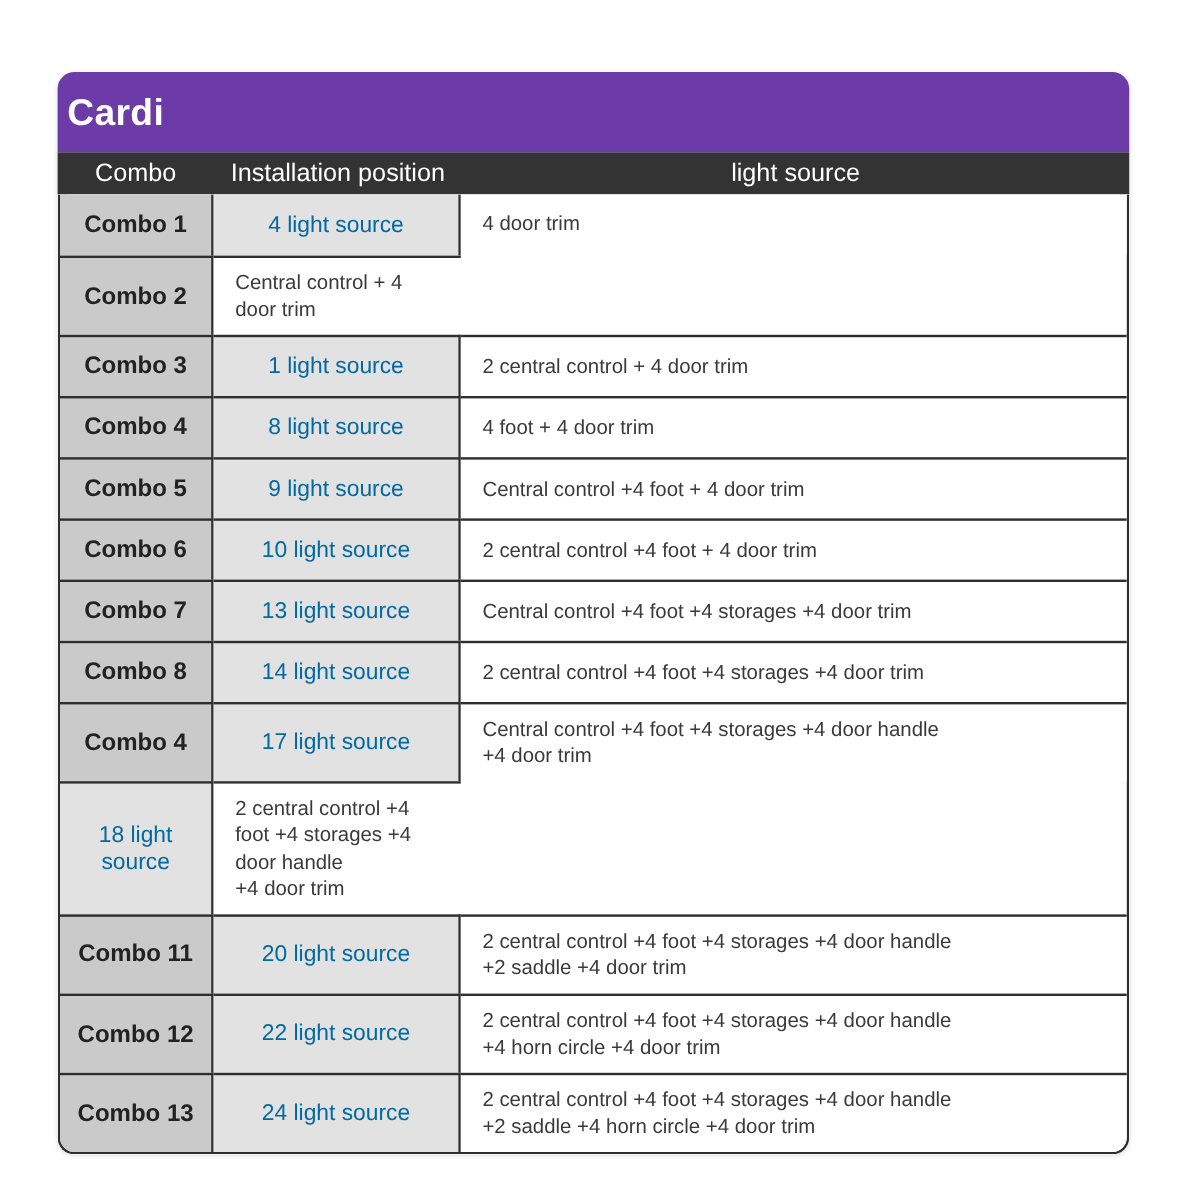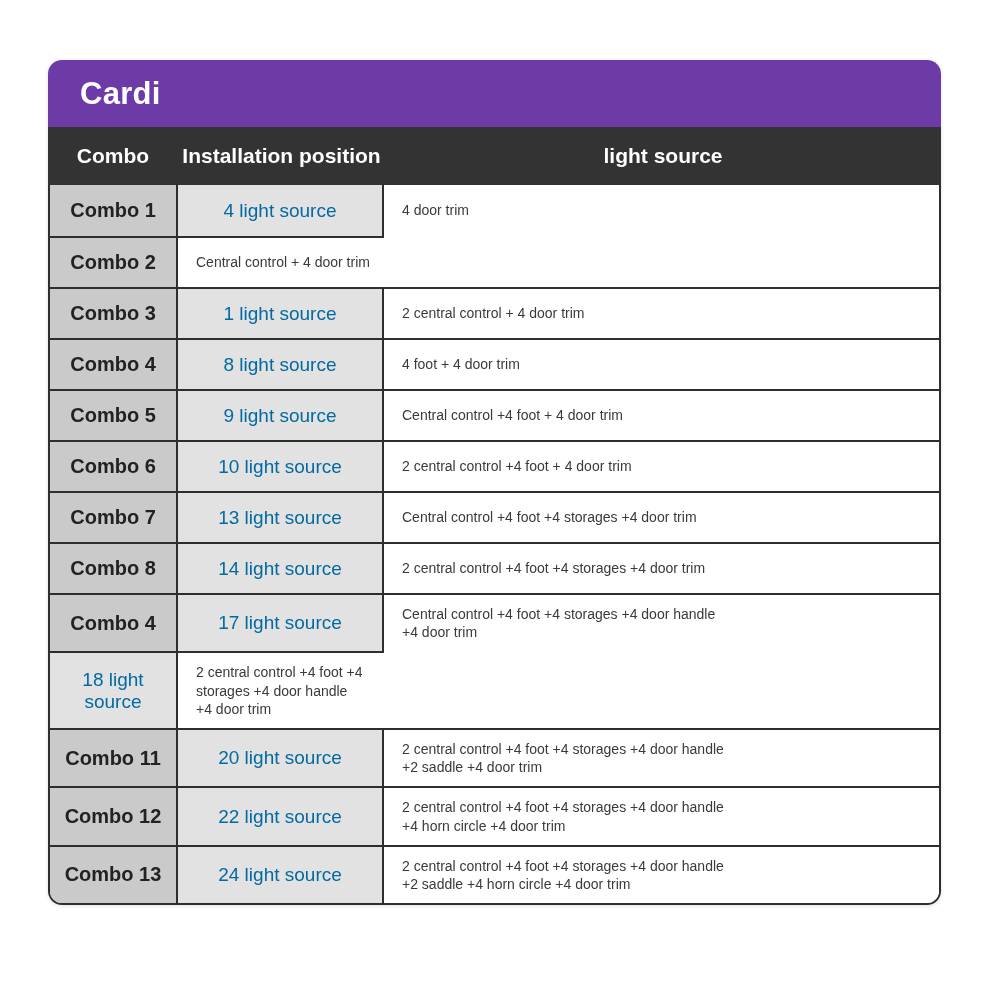--- a/index.html
+++ b/index.html
@@ -15,35 +15,35 @@
     width: 893px;
     border-radius: 14px;
     box-shadow: 0 1px 4px rgba(0,0,0,0.12);
   }
   .title-bar {
     background: #6d3ba8;
     color: #ffffff;
     height: 67px;
     display: flex;
     align-items: center;
-    padding-left: 32px;
+    padding-left: 8px;
     border-radius: 14px 14px 0 0;
     font-size: 31px;
     font-weight: 600;
     letter-spacing: 0.3px;
   }
   .header-row {
     background: #333333;
     color: #ffffff;
-    height: 58px;
+    height: 35px;
     display: grid;
     grid-template-columns: 130px 207px 1fr;
     align-items: center;
     font-size: 21px;
-    font-weight: 700;
+    font-weight: 400;
   }
   .header-row .hcell { text-align: center; }
   .table-body {
     border: 2px solid #2e2e2e;
     border-top: none;
     border-radius: 0 0 14px 14px;
     overflow: hidden;
     background: #ffffff;
   }
   .row {
@@ -72,21 +72,21 @@
     font-size: 19px;
     color: #0369a1;
     border-right: 2px solid #2e2e2e;
     text-align: center;
   }
   .cell.position {
     background: #ffffff;
     justify-content: flex-start;
     padding-left: 18px;
     padding-right: 12px;
-    font-size: 14px;
+    font-size: 17px;
     color: #3a3a3a;
     white-space: pre-line;
     line-height: 1.3;
     text-align: left;
   }
 </style>
 </head>
 <body>
 
 <div class="card">

